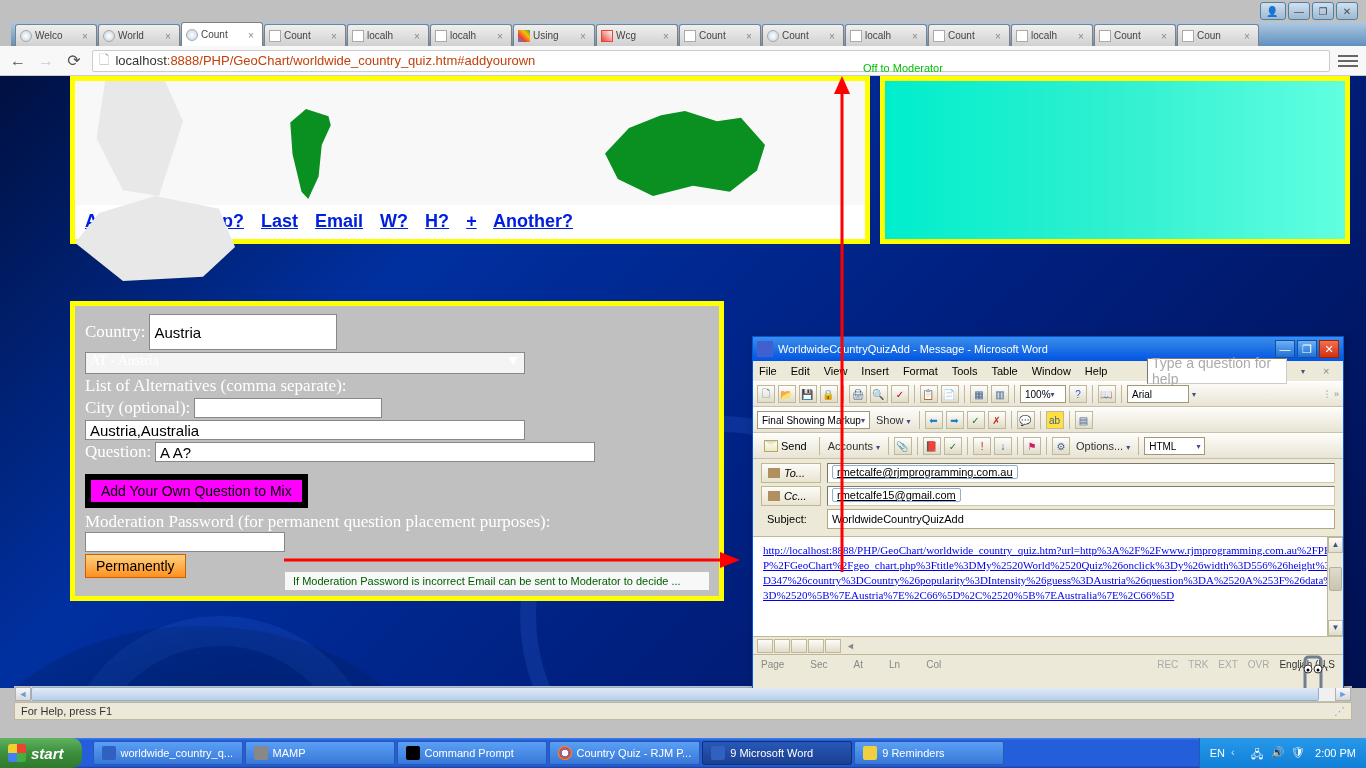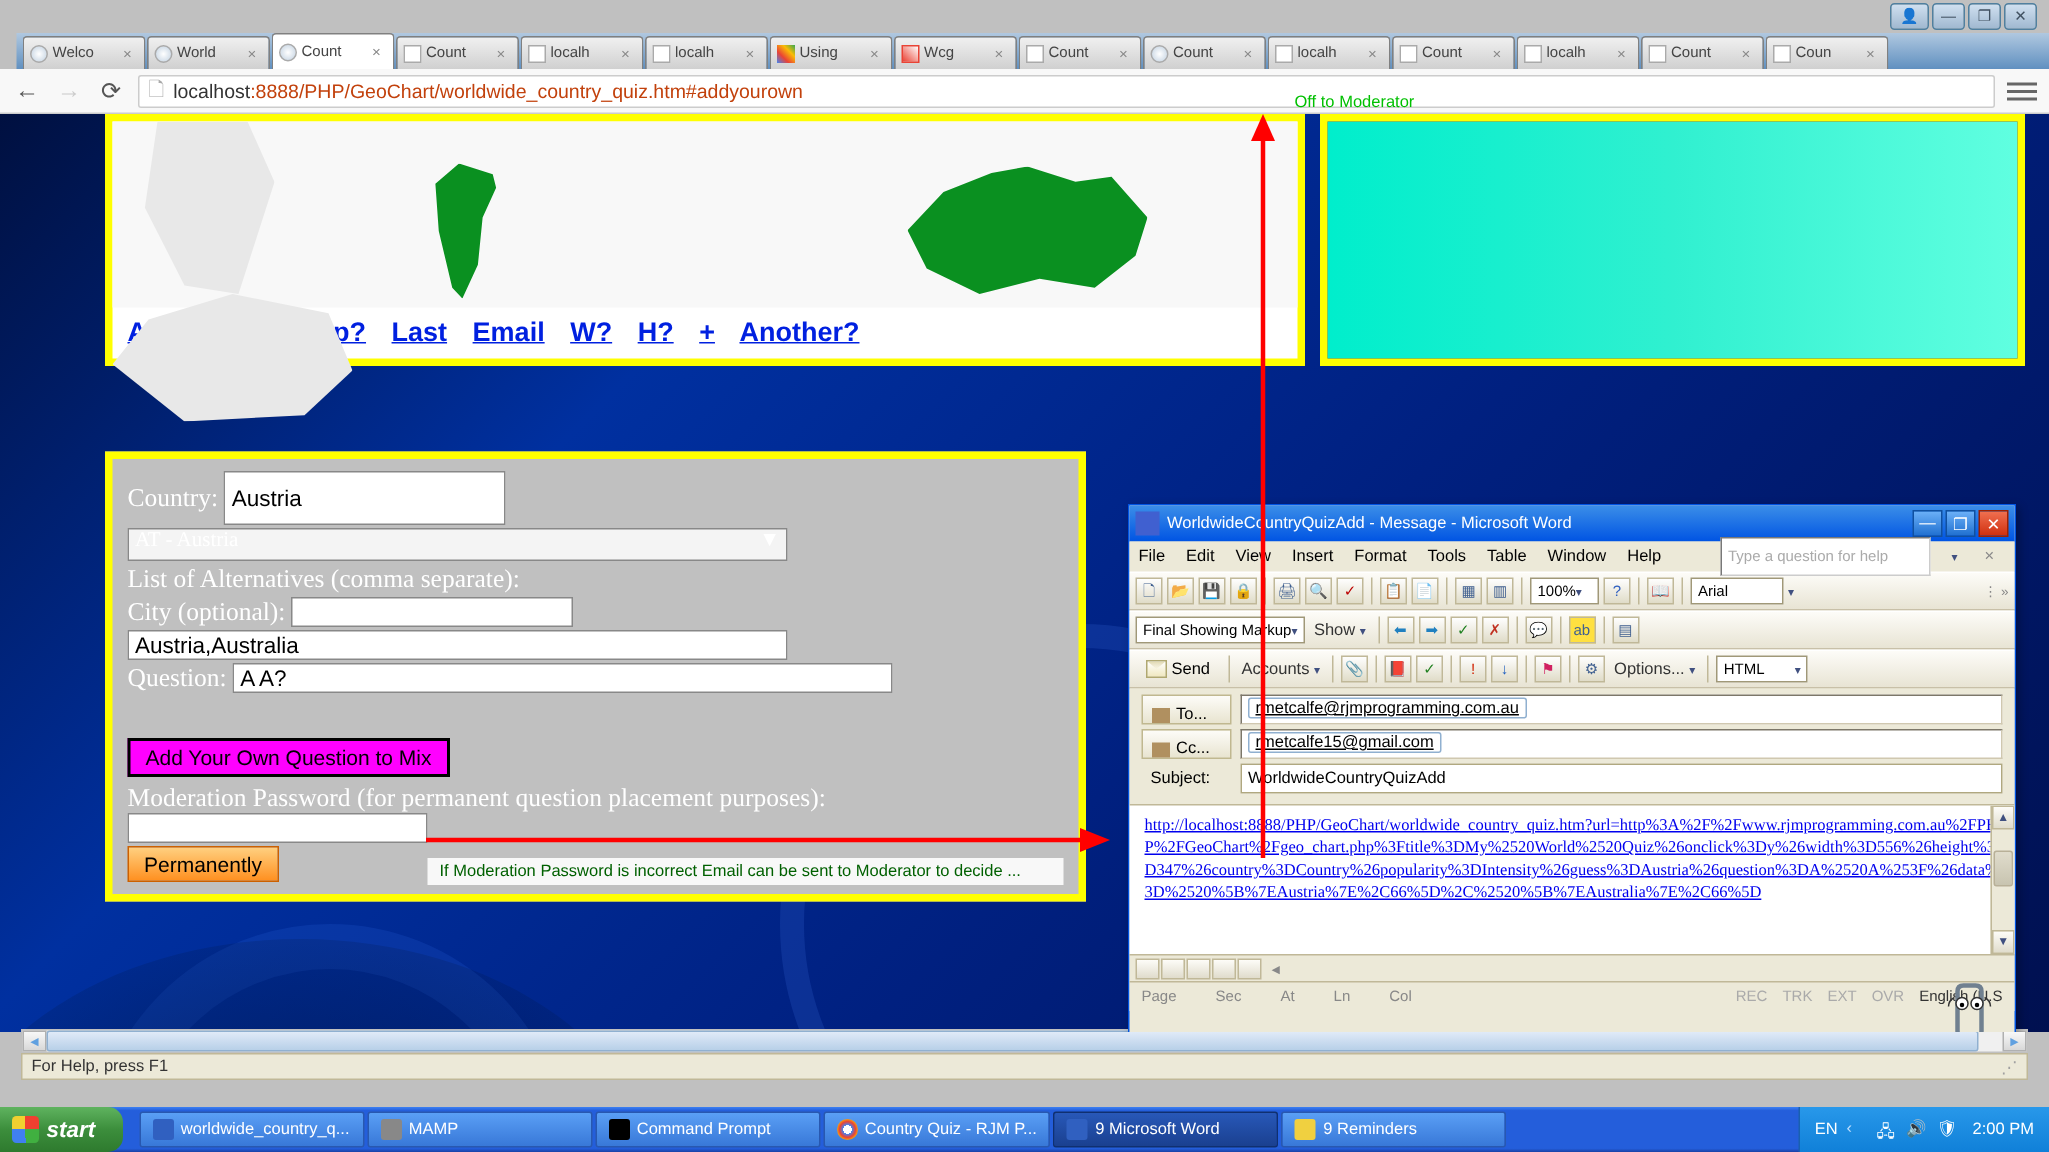--- a/index.html
+++ b/index.html
@@ -56,54 +56,54 @@
 
 .form-panel { position: absolute; top: 225px; left: 70px; width: 654px; height: 300px; border: 5px solid #ffff00; background: #c0c0c0; padding: 8px 10px; color: #fff; font-size: 17px; font-family: 'Times New Roman', serif; }
 .form-row { margin-bottom: 2px; display: flex; align-items: center; gap: 4px; flex-wrap: wrap; }
 .form-row label { color: #fff; }
 .tx { background: #fff; border: 1px solid #888; color: #000; font-size: 15px; font-family: Arial; padding: 1px 4px; }
 .sel { width: 440px; height: 22px; background: #f4f4f4; border: 1px solid #888; font-size: 14px; padding: 0 4px; }
 .country-input { width: 188px; height: 36px; }
 .city-input { width: 188px; height: 20px; }
 .alt-input { width: 440px; height: 20px; }
 .q-input { width: 440px; height: 20px; }
-.add-btn { background: #ff00ff; border: 2px solid #000000; color: #000; padding: 3px 10px; font-size: 14px; cursor: pointer; margin-top: 28px; }
+.add-btn { background: #ff00ff; border: 6px solid #000000; color: #000; padding: 3px 10px; font-size: 14px; cursor: pointer; margin-top: 10px; }
 .mod-label { font-size: 17px; margin-top: 4px; display: block; }
 .pwd { width: 200px; height: 20px; background: #fff; border: 1px solid #888; padding: 2px 6px; letter-spacing: 1px; font-size: 11px; }
 .perm-btn { background: linear-gradient(#ffd080, #ff9020); border: 1px solid #cc6000; padding: 3px 10px; font-size: 14px; cursor: pointer; margin-top: 2px; }
 .mod-note { position: absolute; bottom: 6px; left: 210px; right: 10px; background: #f8f8f8; color: #006000; font-size: 11px; font-family: Arial; padding: 3px 8px; }
 
 
 .arrow-up { position: absolute; top: 0; left: 834px; z-index: 55; pointer-events: none; }
 .arrow-right { position: absolute; top: 474px; left: 284px; z-index: 55; pointer-events: none; }
 
 
 .word-win { position: absolute; top: 260px; left: 752px; width: 592px; height: 390px; background: #ece9d8; border: 1px solid #0054e3; z-index: 50; box-shadow: 2px 2px 6px rgba(0,0,0,.3); }
 .word-title { height: 24px; background: linear-gradient(#3b8ee8, #0054e3); display: flex; align-items: center; padding: 0 4px; color: #fff; font-size: 11px; }
 .word-title-icon { width: 16px; height: 16px; background: #4060d0; margin-right: 5px; }
 .word-wc { margin-left: auto; display: flex; gap: 2px; }
 .word-wcb { width: 20px; height: 18px; background: linear-gradient(#6bb0f8, #2070d0); border: 1px solid #1050a0; color: #fff; display: flex; align-items: center; justify-content: center; font-size: 11px; cursor: pointer; }
 .word-wcb.close { background: linear-gradient(#f07050,#d03010); border-color: #a02000; }
 .word-menu { height: 20px; background: #ece9d8; display: flex; align-items: center; padding: 0 6px; font-size: 11px; gap: 14px; color: #000; }
 .word-menu span { cursor: pointer; }
-.help-box { margin-left: auto; width: 140px; height: 16px; background: #fff; border: 1px inset #ccc; color: #aaa; font-size: 10px; padding: 12px 4px; display: flex; align-items: center; }
+.help-box { margin-left: auto; width: 140px; height: 16px; background: #fff; border: 1px inset #ccc; color: #aaa; font-size: 14px; padding: 12px 4px; display: flex; align-items: center; }
 .help-close { width: 14px; color: #888; cursor: pointer; margin-left: 4px; }
 .word-toolbar { height: 26px; background: linear-gradient(#fdfcf8, #e8e4d4); border-top: 1px solid #fff; border-bottom: 1px solid #c8c0a8; display: flex; align-items: center; padding: 0 4px; gap: 3px; font-size: 11px; }
 .tb-icon { width: 18px; height: 18px; background: linear-gradient(#fefefe, #e0dcc8); border: 1px solid #c0b898; display: flex; align-items: center; justify-content: center; font-size: 10px; color: #406090; cursor: pointer; }
 .tb-sep { width: 1px; height: 18px; background: #c0b898; margin: 0 2px; }
 .tb-sel { height: 18px; background: #fff; border: 1px solid #a09878; font-size: 10px; padding: 0 4px; min-width: 46px; display: flex; align-items: center; }
 .tb-sel.wide { min-width: 62px; }
 .tb-label { font-size: 11px; color: #333; padding: 0 3px; }
 .tb-arrow { color: #405080; font-size: 8px; }
 .send-btn-w { display: flex; align-items: center; gap: 3px; padding: 0 6px; border: 1px solid transparent; cursor: pointer; }
 .send-icon { width: 14px; height: 12px; background: linear-gradient(#fff,#f0e8c0); border: 1px solid #b0a870; position: relative; }
 .send-icon::after { content: ''; position: absolute; top: 0; left: 0; right: 0; height: 5px; background: linear-gradient(#e0d8b0, transparent); clip-path: polygon(0 0, 50% 100%, 100% 0); }
 .addr-fields { padding: 4px 8px; background: #ece9d8; font-size: 11px; }
 .addr-row { display: flex; align-items: center; margin-bottom: 3px; gap: 6px; }
-.addr-lbl { width: 60px; height: 20px; background: linear-gradient(#fdfcf8,#e8e4d0); border: 1px solid #c0b890; display: flex; align-items: flex-end; padding: 0 6px; cursor: pointer; }
+.addr-lbl { width: 60px; height: 20px; background: linear-gradient(#fdfcf8,#e8e4d0); border: 1px solid #c0b890; display: flex; align-items: center; padding: 0 6px; cursor: pointer; font-style: italic; }
 .addr-lbl-plain { width: 60px; padding: 0 6px; }
 .book-icon { width: 12px; height: 10px; background: #b09060; margin-right: 4px; }
 .addr-val { flex: 1; height: 20px; background: #fff; border: 1px inset #d0c8b0; padding: 1px 4px; font-size: 11px; }
 .addr-recipient { border: 1px solid #90b0d0; border-radius: 2px; padding: 0px 4px; text-decoration: underline; display: inline-block; }
 .word-body { height: 100px; background: #fff; border-top: 1px solid #c0b898; padding: 6px 10px; font-size: 11px; line-height: 1.35; color: #0000ee; text-decoration: underline; font-family: 'Times New Roman', serif; overflow: hidden; position: relative; }
 .word-body-scroll { position: absolute; right: 0; top: 0; bottom: 0; width: 16px; background: #ece9d8; border-left: 1px solid #c0b898; }
 .word-body-scroll .sb-btn { height: 16px; background: linear-gradient(#fdfcf8,#e0dccc); border: 1px solid #c0b898; display: flex; align-items: center; justify-content: center; font-size: 8px; color: #405080; }
 .word-body-scroll .sb-track { position: absolute; top: 16px; bottom: 16px; left: 0; right: 0; }
 .word-body-scroll .sb-thumb { position: absolute; top: 14px; height: 24px; left: 1px; right: 1px; background: linear-gradient(#e0dccc,#c8c4b0); border: 1px solid #b8b098; border-radius: 2px; }
 .view-icons { height: 18px; background: #ece9d8; border-top: 1px solid #c0b898; display: flex; align-items: center; padding: 0 4px; gap: 1px; }

